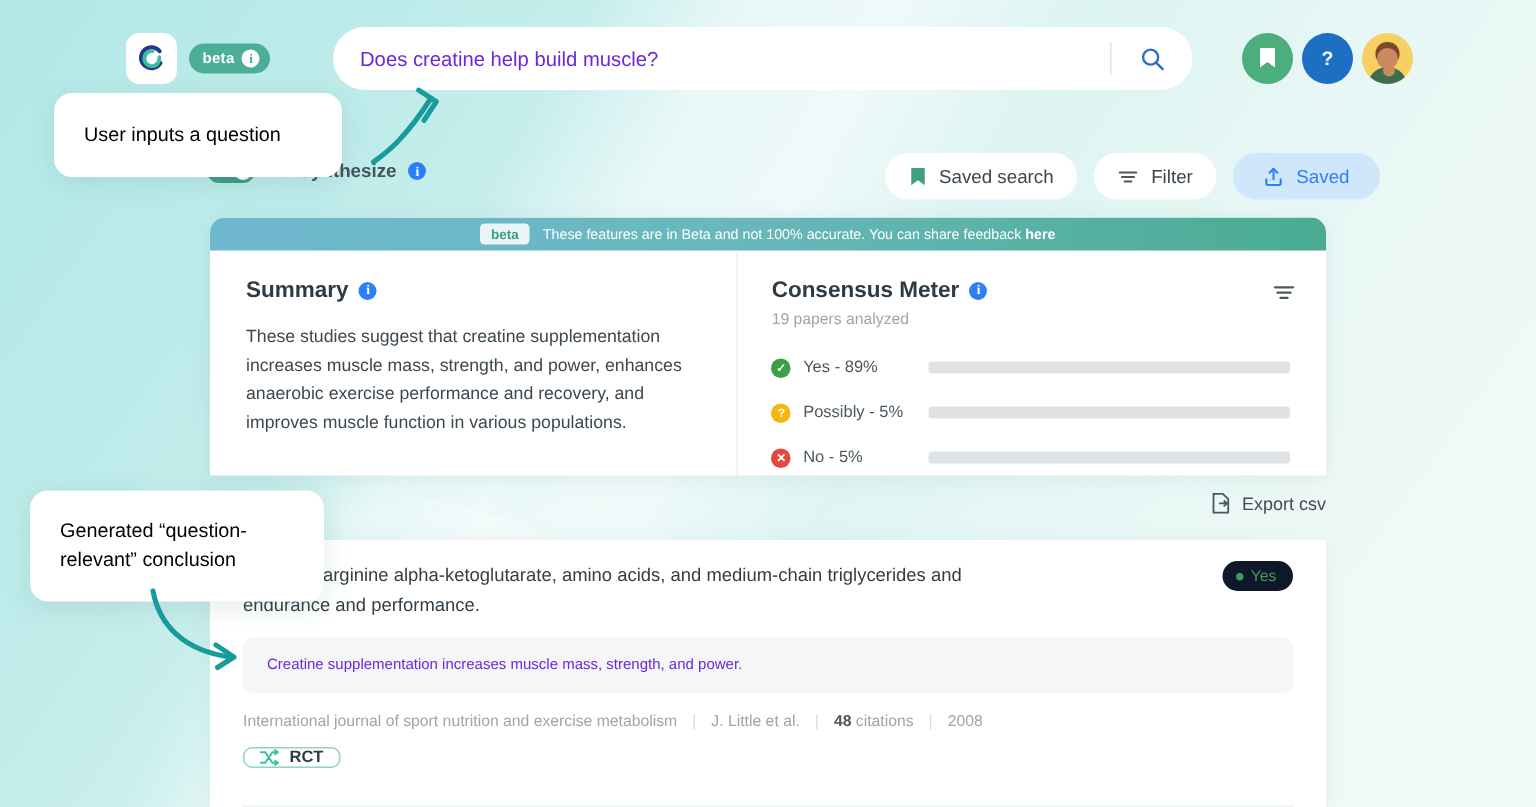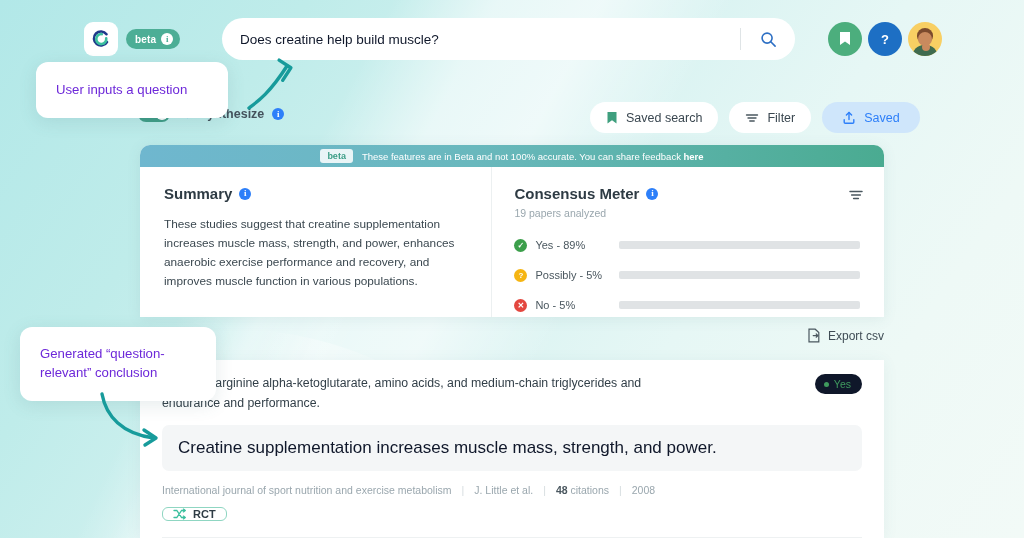--- a/index.html
+++ b/index.html
@@ -60,21 +60,21 @@
   .info-dot.blue { background: #2d7ff9; color: #ffffff; }
 
   .searchbar {
     position: absolute; left: 222px; top: 18px;
     width: 573px; height: 42px;
     background: #ffffff; border-radius: 21px;
     display: flex; align-items: center;
   }
   .search-input {
     flex: 1; border: none; outline: none; background: transparent;
-    margin-left: 18px; font-size: 13.5px; color: #0f172a;
+    margin-left: 18px; font-size: 13.5px; color: #6d28d9;
     font-family: "Liberation Sans", sans-serif;
   }
   .search-divider { width: 1px; height: 22px; background: #dfe4e6; }
   .search-btn {
     width: 54px; height: 42px; display: flex; align-items: center; justify-content: center;
     background: transparent; border: none; cursor: pointer;
   }
 
   .circle-btn {
     position: absolute; top: 22px;
@@ -170,41 +170,41 @@
   .yes-chip {
     position: absolute; right: 22px; top: 14px;
     background: #0f172a; color: #3f9a5e; font-size: 10.5px;
     padding: 4px 11px 4px 9px; border-radius: 11px;
     display: flex; align-items: center; gap: 5px;
   }
   .yes-chip .dot { width: 5px; height: 5px; border-radius: 50%; background: #3f9a5e; }
 
   .conclusion {
     margin: 12px 22px 0 22px; background: #f4f6f7; border-radius: 7px;
-    padding: 13px 16px; font-size: 17px; color: #0f172a;
+    padding: 13px 16px; font-size: 10px; color: #6d28d9;
   }
   .meta { margin: 13px 0 0 22px; display: flex; align-items: center; gap: 10px; font-size: 10.5px; color: #9aa7ae; }
   .meta .sep { color: #d5dcdf; }
   .meta b { color: #4a575f; font-weight: bold; }
   .rct {
     margin: 11px 0 16px 22px; display: inline-flex; align-items: center; gap: 6px;
     border: 1px solid #8fd6c2; border-radius: 6px; padding: 0 10px;
     font-size: 11px; color: #2e3b44; font-weight: bold; cursor: pointer;
   }
   .res-divider { position: absolute; left: 22px; right: 22px; bottom: 0; height: 1px; background: #eef1f2; }
 
   
   .callout {
     position: absolute; background: #ffffff; border-radius: 12px;
     box-shadow: 0 4px 18px rgba(70,110,120,0.14);
     display: flex; align-items: center;
   }
   #callout-question { left: 36px; top: 62px; width: 192px; height: 56px; padding: 0 20px; }
   #callout-conclusion { left: 20px; top: 327px; width: 196px; height: 74px; padding: 0 20px; }
-  .callout .ctext { font-size: 13.2px; color: #6d28d9; line-height: 1.42; }
+  .callout .ctext { font-size: 13.2px; color: #000000; line-height: 1.42; }
 
   svg { display: block; }
 </style>
 </head>
 <body>
 
 <div class="bg-wave"></div>
 <div class="bg-wave2"></div>
 
 <div class="topbar">

